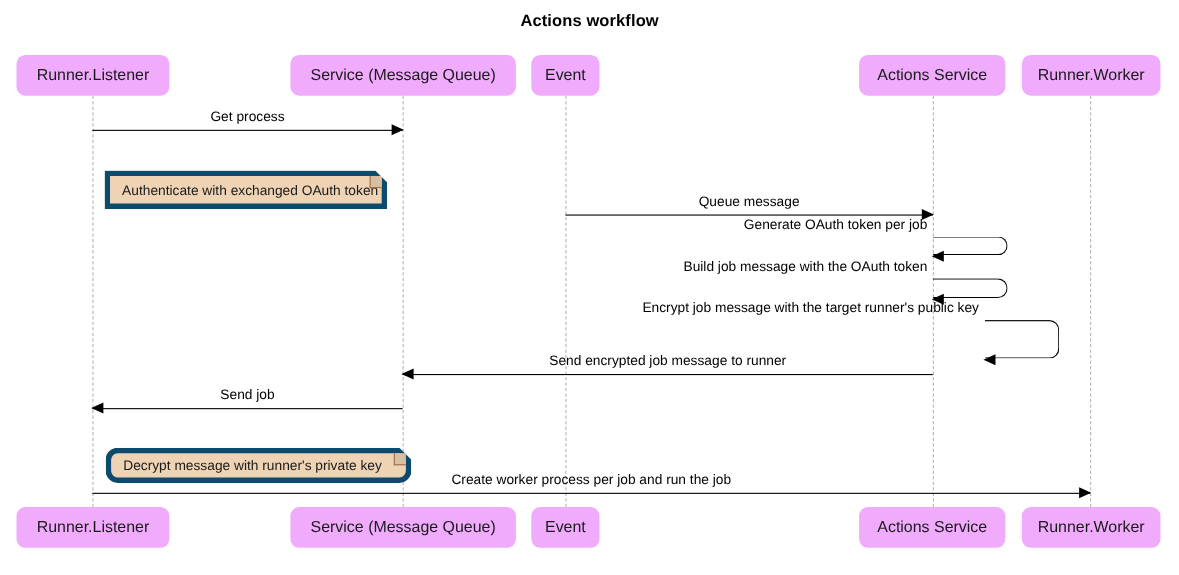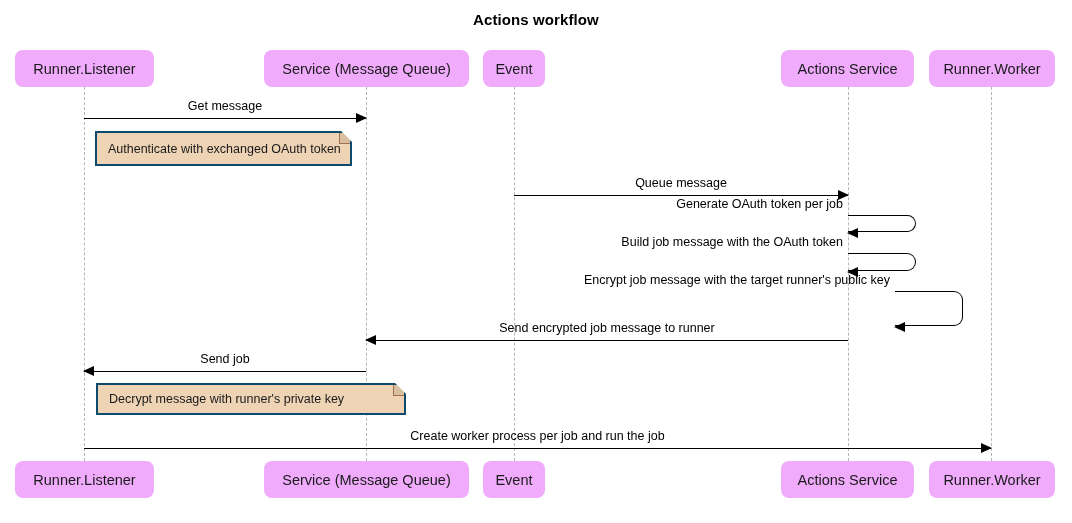--- a/index.html
+++ b/index.html
@@ -102,30 +102,31 @@
     font-size:12.5px;
     color:#000000;
     white-space:nowrap;
     text-align:right;
   }
 
   
   .note{
     position:absolute;
     background:#eed3b5;
-    border:2px solid #0c4a6e;
+    border:5px solid #0c4a6e;
     box-sizing:border-box;
     display:flex;
     align-items:center;
     font-size:12.5px;
     color:#1a1a1a;
     padding-left:11px;
     white-space:nowrap;
     -webkit-clip-path:polygon(0 0, calc(100% - 11px) 0, 100% 11px, 100% 100%, 0 100%);
     clip-path:polygon(0 0, calc(100% - 11px) 0, 100% 11px, 100% 100%, 0 100%);
+    margin-top:24px;
   }
   .note .fold{
     position:absolute;
     top:0;right:0;
     width:11px;height:11px;
     background:#d8bfa2;
     border-left:1px solid #a0714a;
     border-bottom:1px solid #a0714a;
     box-sizing:border-box;
   }
@@ -166,21 +167,21 @@
     </div>
     <div class="participant" style="left: 781px; top: 461px; width: 133px; height: 37px;">
       <span>Actions Service</span>
     </div>
     <div class="participant" style="left: 929px; top: 461px; width: 126px; height: 37px;">
       <span>Runner.Worker</span>
     </div>
     <div class="msg" style="left: 84px; top: 118px; width: 282px;">
       <div class="line"></div>
       <div class="head right"></div>
-      <div class="label center">Get message</div>
+      <div class="label center">Get process</div>
     </div>
     <div class="msg" style="left: 514px; top: 195px; width: 334px;">
       <div class="line"></div>
       <div class="head right"></div>
       <div class="label center">Queue message</div>
     </div>
     <div class="msg" style="left: 366px; top: 340px; width: 482px;">
       <div class="line"></div>
       <div class="head left"></div>
       <div class="label center">Send encrypted job message to runner</div>
@@ -207,17 +208,17 @@
     </div>
     <div class="selfloop" style="left: 848px; top: 291px; width: 68px; height: 35px; margin-left: 47px;">
       <div class="box"></div>
       <div class="head"></div>
       <div class="label">Encrypt job message with the target runner's public key</div>
     </div>
     <div class="note" style="left: 95px; top: 131px; width: 257px; height: 35px;">
       <span>Authenticate with exchanged OAuth token</span>
       <div class="fold"></div>
     </div>
-    <div class="note" style="left: 96px; top: 383px; width: 310px; height: 32px;">
+    <div class="note" style="left: 96px; top: 383px; width: 278px; height: 32px; border-radius: 11px;">
       <span>Decrypt message with runner's private key</span>
       <div class="fold"></div>
     </div>
   </div>
 
 </body></html>

